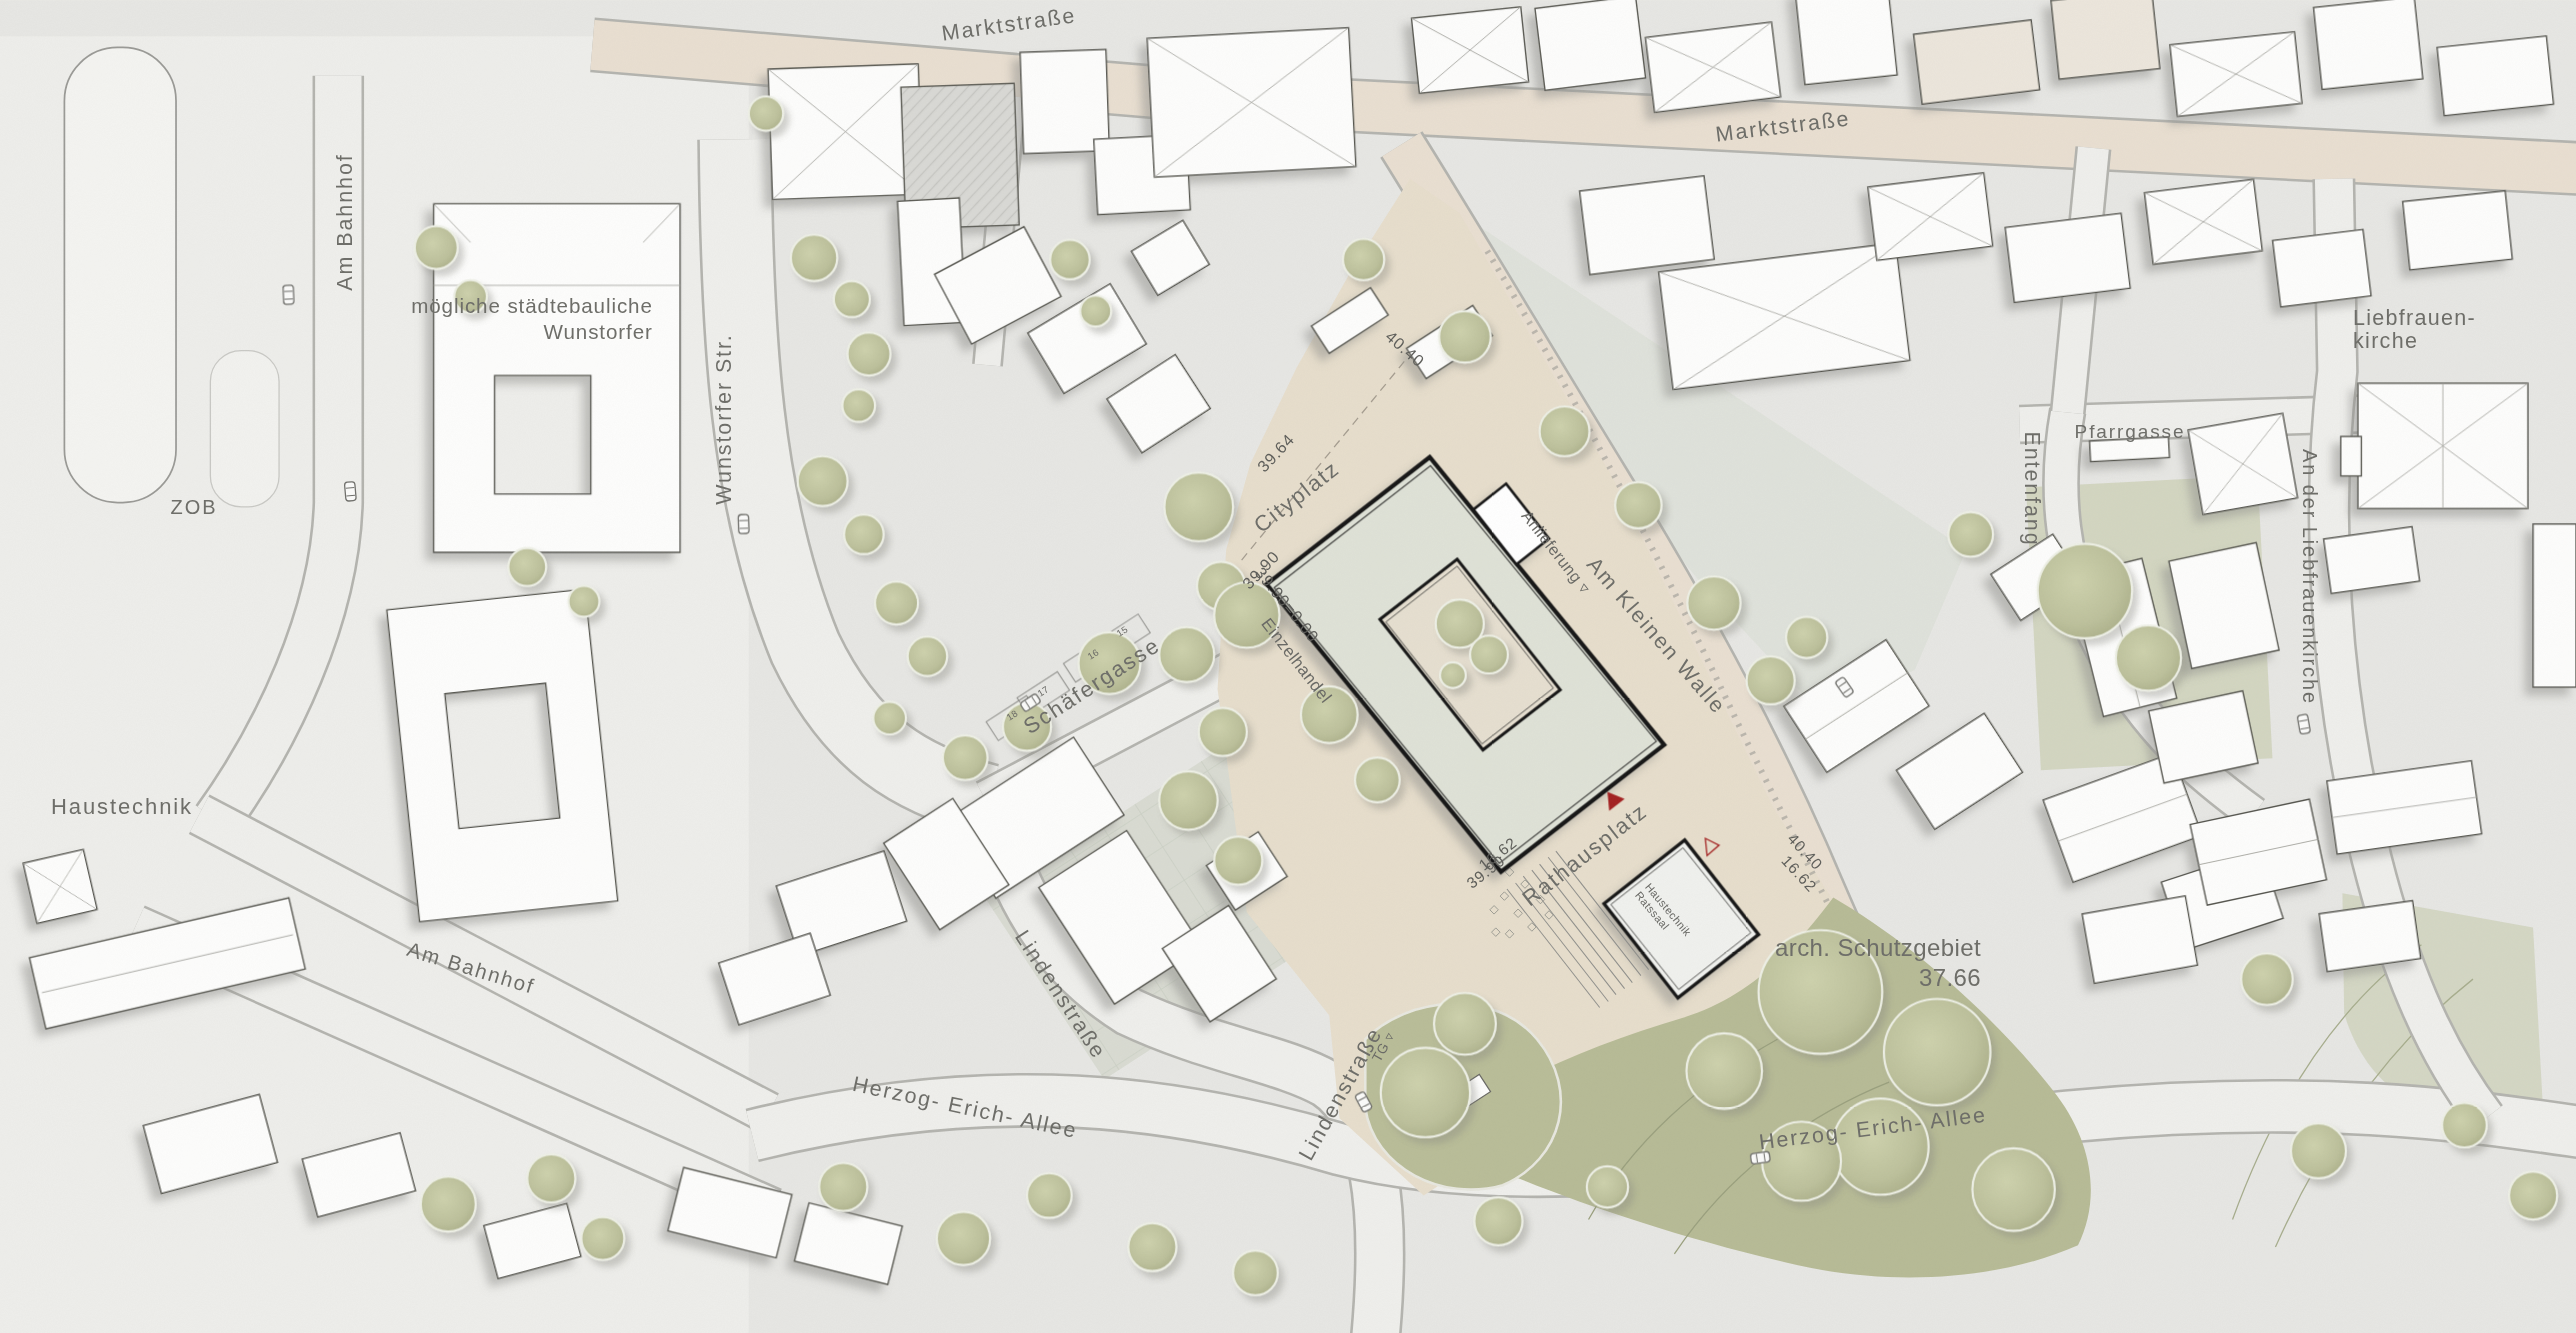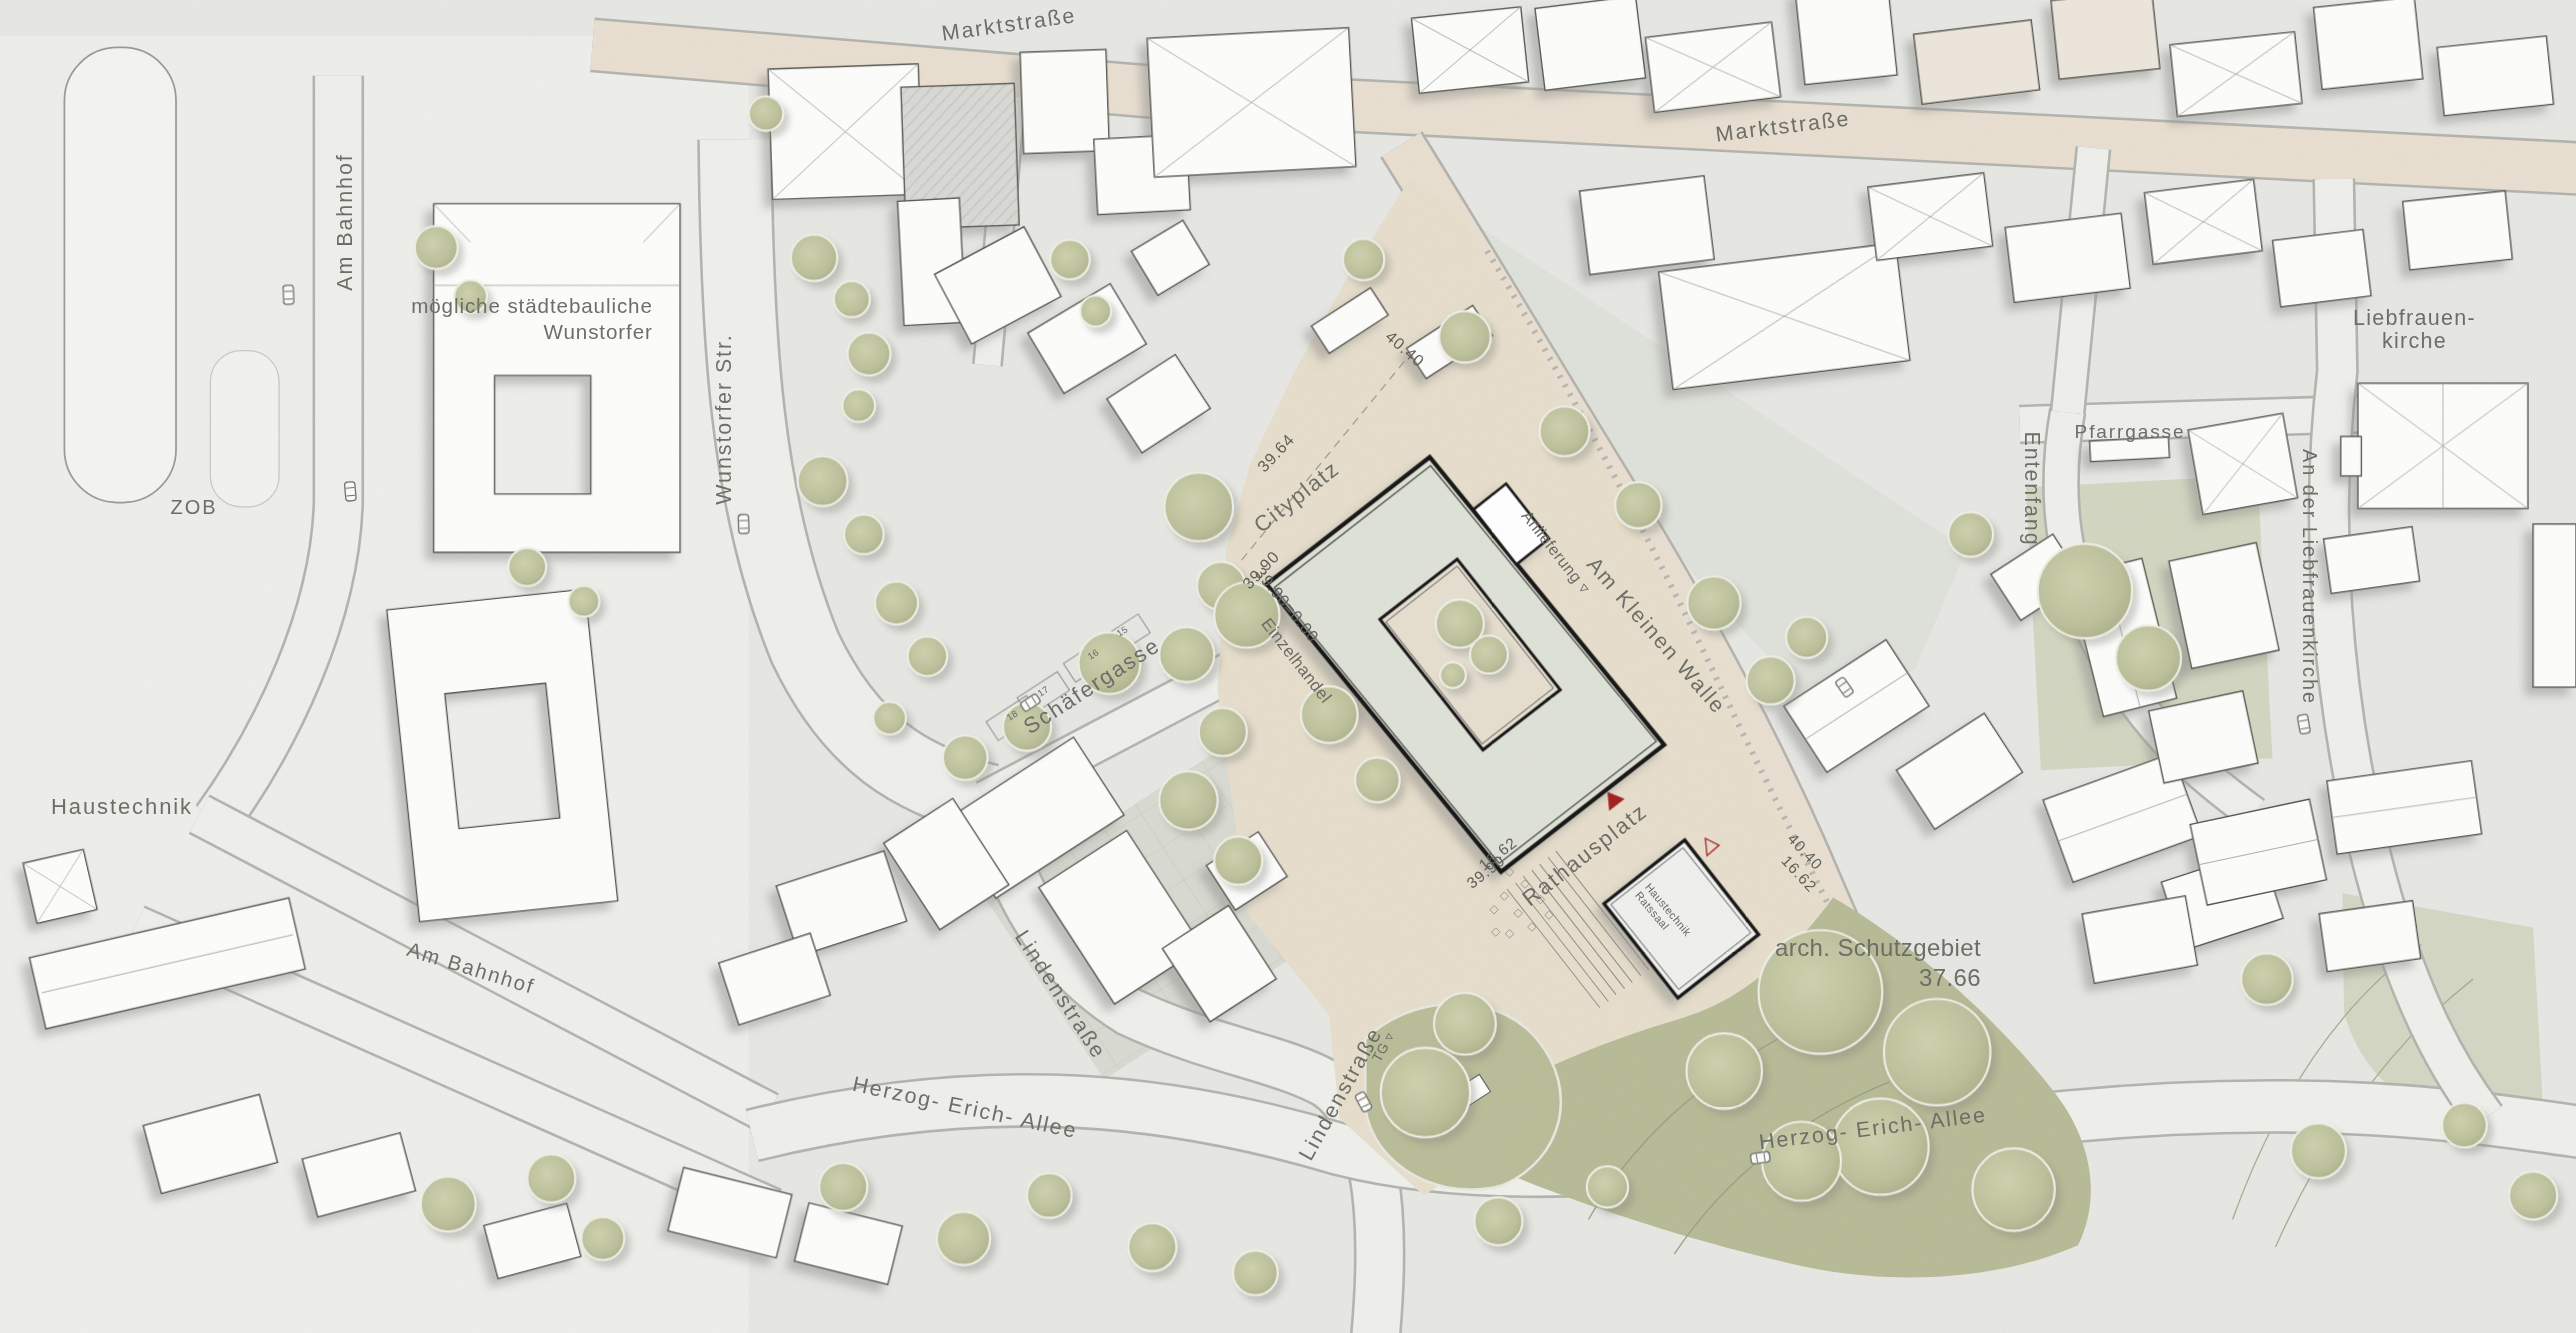--- a/index.html
+++ b/index.html
@@ -17,21 +17,21 @@
   .tree{stroke:#eef0e6;stroke-width:2.5;}
   .stall{fill:none;stroke:#8f8f8b;stroke-width:1.2;}
   .pv{fill:none;stroke:#97978f;stroke-width:1;}
   .stair{stroke:#90908c;stroke-width:1.2;}
   
   .lbl{position:absolute;color:#6e6e69;letter-spacing:1.9px;white-space:nowrap;
        transform-origin:center;}
   .num{letter-spacing:0.9px;color:#5f5f5b;}
   .tiny{letter-spacing:0.4px;color:#6a6a66;}
   .twol{text-align:right;line-height:1.25;}
-  .left2{text-align:center;line-height:23px;}
+  .left2{text-align:left;line-height:23px;}
 </style>
 </head>
 <body>
 
 <div class="viewport">
 <svg width="2576" height="1334" viewBox="0 0 3000 1553">
   <defs>
     <radialGradient id="tg1" cx="42%" cy="40%" r="65%">
       <stop offset="0%" stop-color="#ced2ad"></stop>
           <stop offset="70%" stop-color="#bdc19c"></stop>

